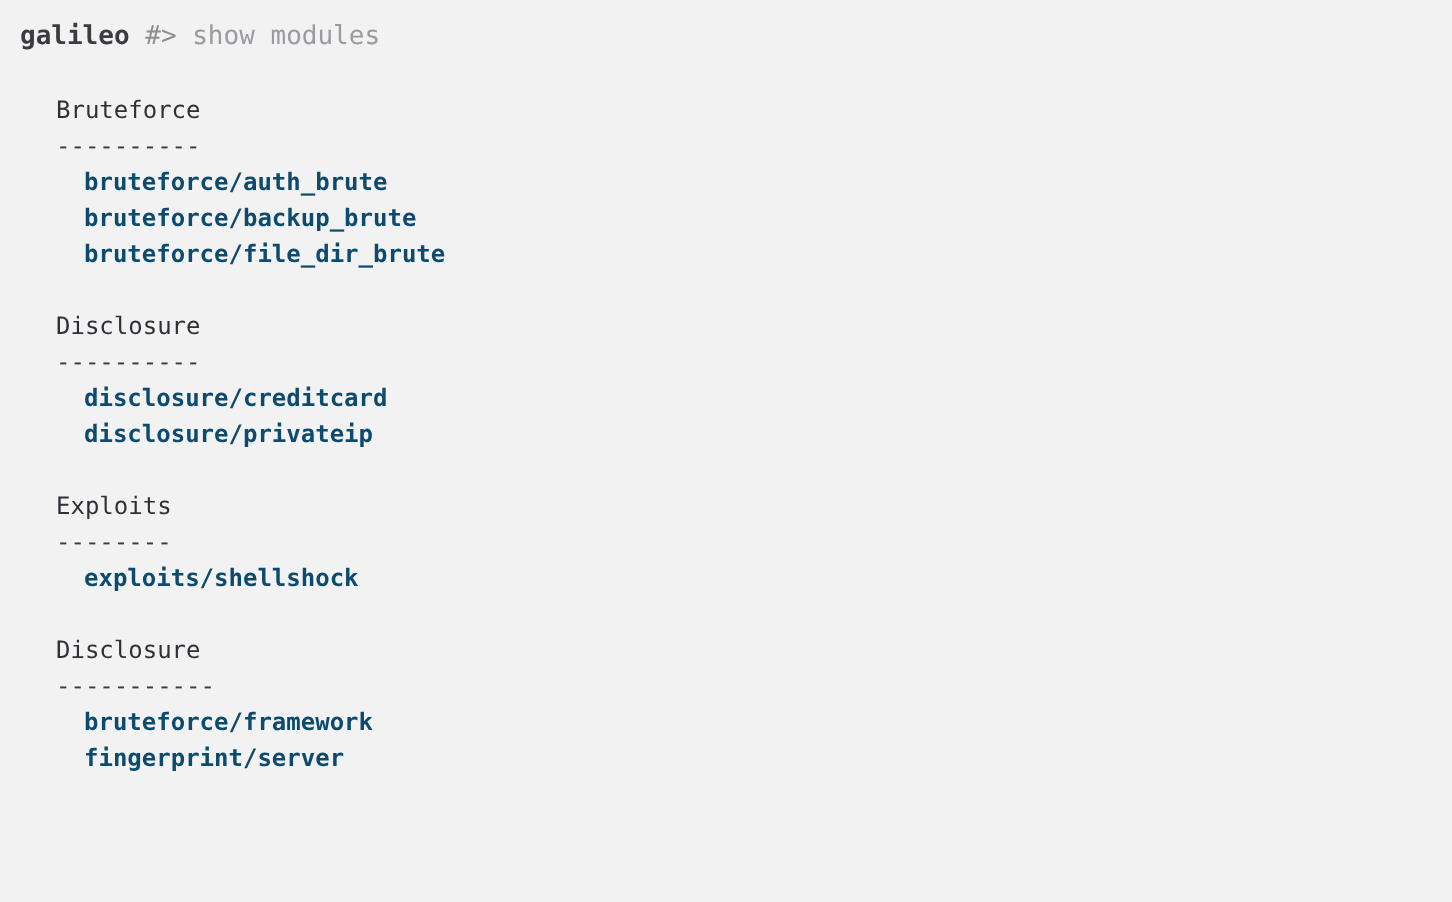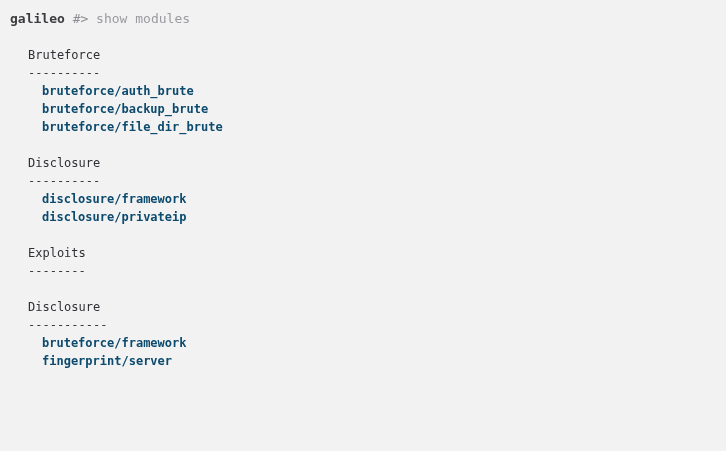--- a/index.html
+++ b/index.html
@@ -85,25 +85,26 @@
 
     <div id="categories">
         <div class="line cat-header">Bruteforce</div>
         <div class="line cat-rule">----------</div>
         <div class="line module-line">bruteforce/auth_brute</div>
         <div class="line module-line">bruteforce/backup_brute</div>
         <div class="line module-line">bruteforce/file_dir_brute</div>
         <div class="gap-before-block"></div>
         <div class="line cat-header">Disclosure</div>
         <div class="line cat-rule">----------</div>
-        <div class="line module-line">disclosure/framework</div>
+        <div class="line module-line">disclosure/creditcard</div>
         <div class="line module-line">disclosure/privateip</div>
         <div class="gap-before-block"></div>
         <div class="line cat-header">Exploits</div>
         <div class="line cat-rule">--------</div>
+        <div class="line module-line">exploits/shellshock</div>
         <div class="gap-before-block"></div>
         <div class="line cat-header">Disclosure</div>
         <div class="line cat-rule">-----------</div>
         <div class="line module-line">bruteforce/framework</div>
         <div class="line module-line">fingerprint/server</div>
       </div>
 
   </div>
 </div>
 

